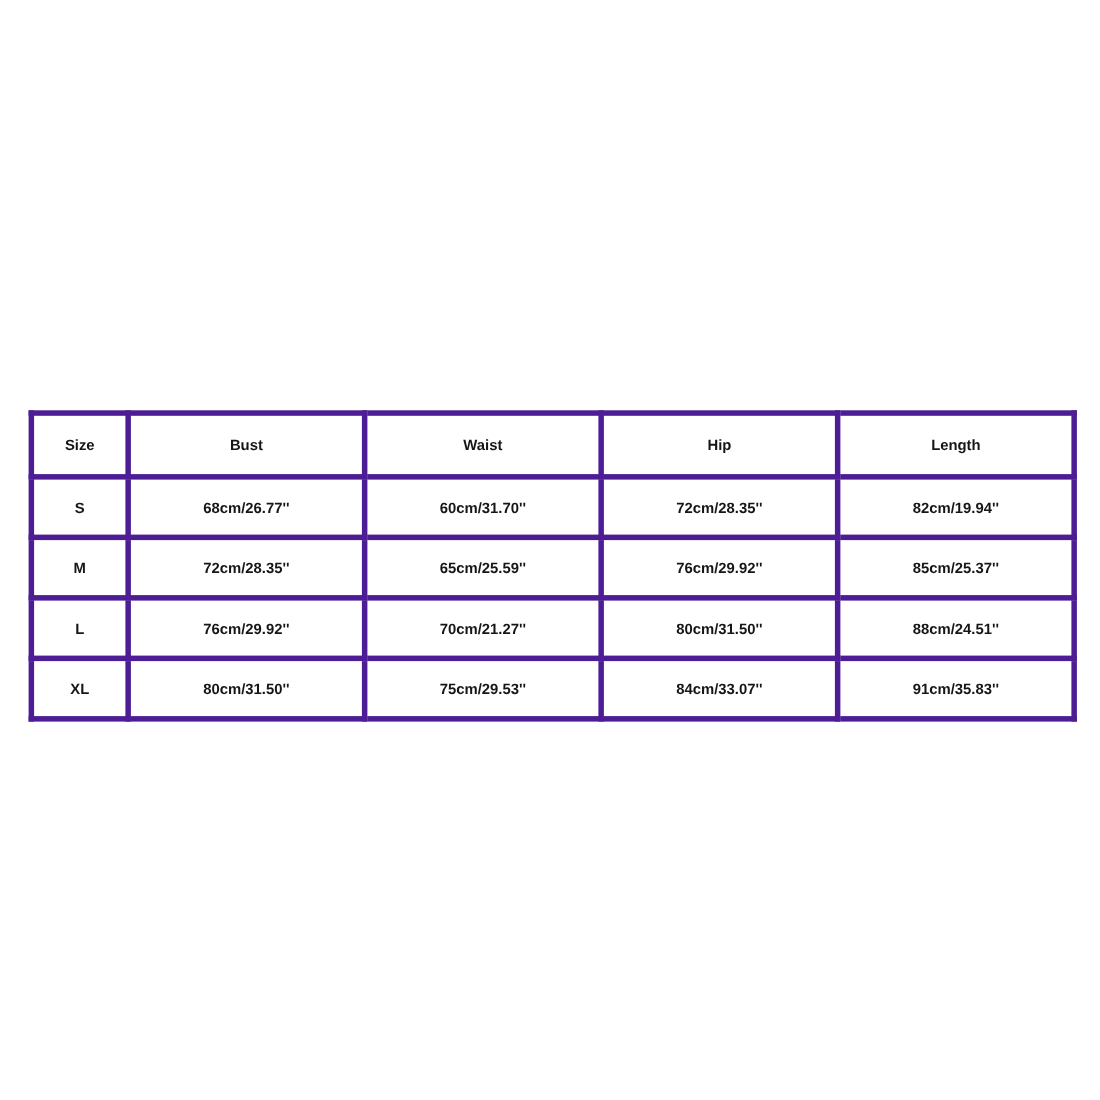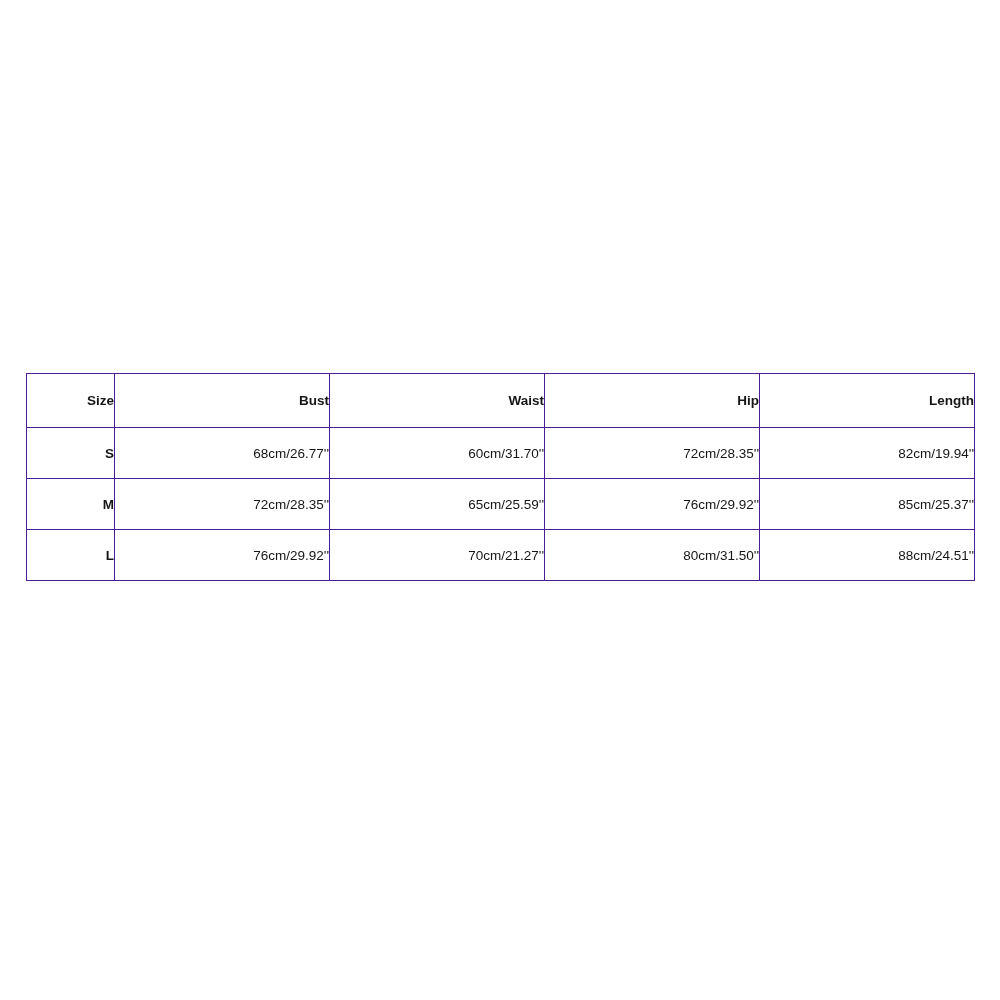--- a/index.html
+++ b/index.html
@@ -28,36 +28,36 @@
     width: 948px;
   }
   table.size-table {
     border-collapse: collapse;
     table-layout: fixed;
     width: 948px;
     background: #ffffff;
   }
   table.size-table th,
   table.size-table td {
-    border: 1px solid #4c1d95;
-    text-align: right;
+    border: 5px solid #4c1d95;
+    text-align: center;
     vertical-align: middle;
     color: #161616;
     font-family: "Liberation Sans", sans-serif;
     padding: 0;
   }
   table.size-table th {
     height: 53px;
     font-size: 13.5px;
     font-weight: bold;
   }
   table.size-table td {
     height: 50px;
     font-size: 13.5px;
-    font-weight: normal;
+    font-weight: bold;
   }
   table.size-table td.size-cell {
     font-weight: bold;
     font-size: 13.5px;
   }
   col.c-size { width: 88px; }
   col.c-bust { width: 215px; }
   col.c-waist { width: 215px; }
   col.c-hip { width: 215px; }
   col.c-length { width: 215px; }
@@ -99,16 +99,23 @@
           <td>76cm/29.92''</td>
           <td>85cm/25.37''</td>
         </tr>
         <tr>
           <td class="size-cell">L</td>
           <td>76cm/29.92''</td>
           <td>70cm/21.27''</td>
           <td>80cm/31.50''</td>
           <td>88cm/24.51''</td>
         </tr>
+        <tr>
+          <td class="size-cell">XL</td>
+          <td>80cm/31.50''</td>
+          <td>75cm/29.53''</td>
+          <td>84cm/33.07''</td>
+          <td>91cm/35.83''</td>
+        </tr>
       </tbody>
     </table>
   </div>
 </div>
 
 </body></html>

